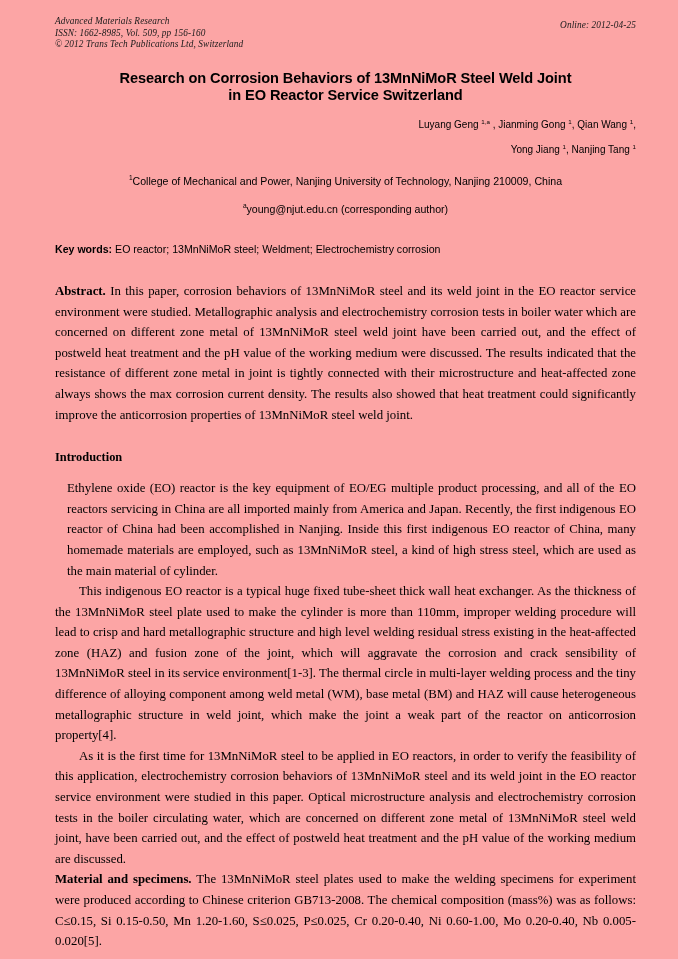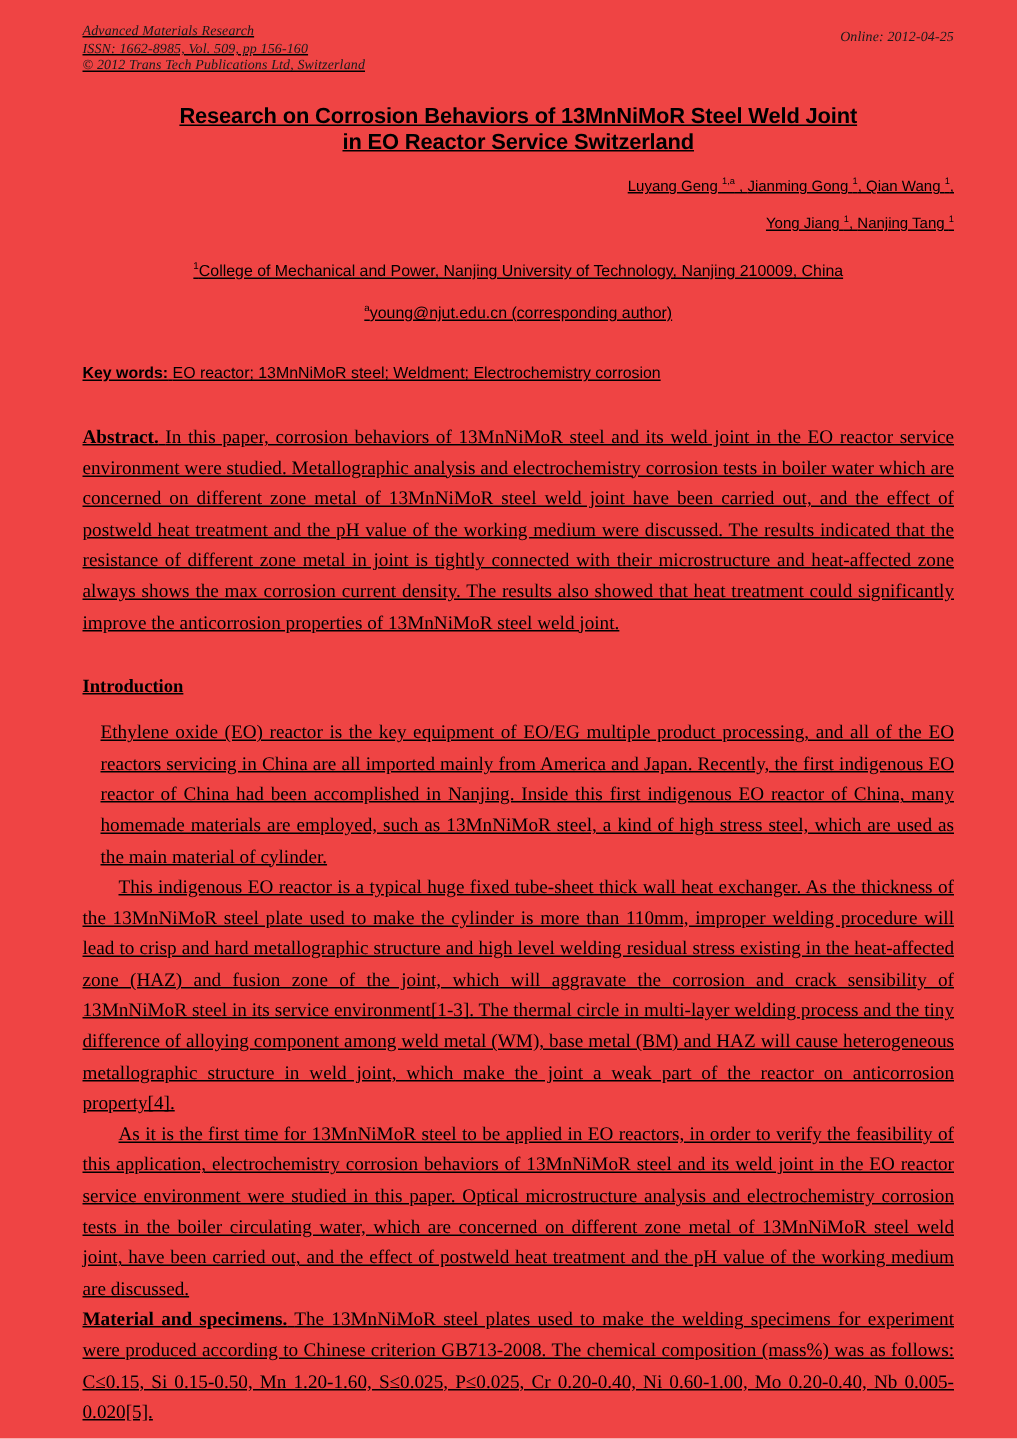--- a/index.html
+++ b/index.html
@@ -14,22 +14,21 @@
     font-family: "Liberation Serif", "DejaVu Serif", serif;
     color: #000000;
     -webkit-font-smoothing: antialiased;
   }
   .page {
     position: relative;
     width: 678px;
     height: 959px;
     box-sizing: border-box;
     padding: 16px 42px 0 55px;
-    background: #ef4444;
-    text-decoration: underline;
+    background: #fca5a5;
   }
 
   
   .masthead {
     position: relative;
     font-style: italic;
     font-size: 9.3px;
     line-height: 11.6px;
     color: #1a1a1a;
     letter-spacing: 0.1px;

